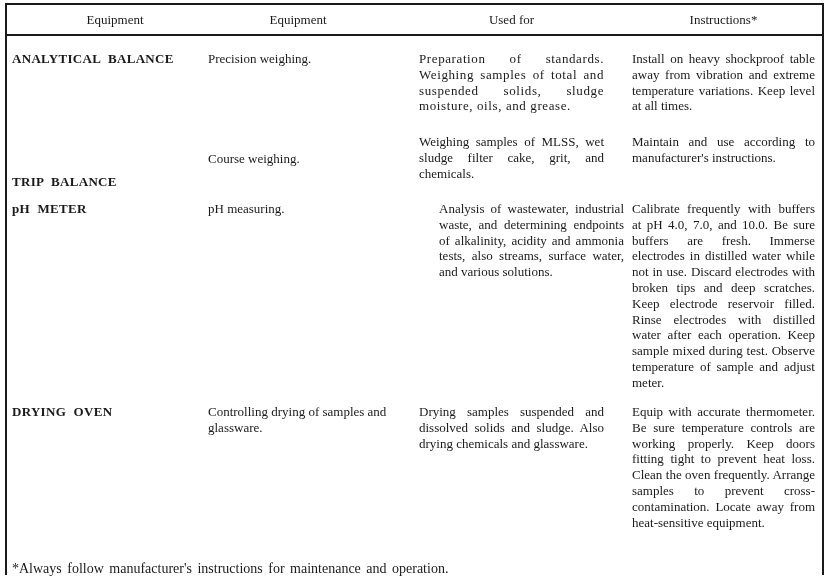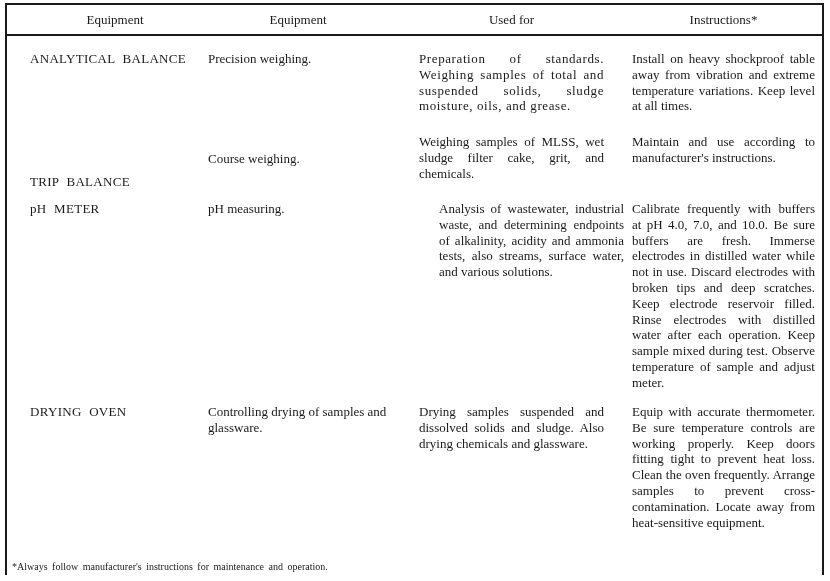--- a/index.html
+++ b/index.html
@@ -41,36 +41,36 @@
       text-align: center;
       font-family: "Liberation Serif", "DejaVu Serif", serif;
       font-size: 13px;
     }
     .cell {
       position: absolute;
       font-family: "Liberation Serif", "DejaVu Serif", serif;
       font-size: 13px;
       line-height: 15.8px;
     }
-    .col-eq  { left: 30px;  width: 190px; letter-spacing: 0.3px; word-spacing: 4px; }
+    .col-eq  { left: 12px;  width: 190px; letter-spacing: 0.3px; word-spacing: 4px; font-weight: bold; }
     .col-fn  { left: 208px; width: 200px; }
     .col-use { left: 419px; width: 185px; text-align: justify; text-align-last: left; }
     .col-ins { left: 632px; width: 183px; text-align: justify; text-align-last: left; }
 
     .h-eq  { left: 20px;  width: 190px; }
     .h-fn  { left: 208px; width: 180px; }
     .h-use { left: 419px; width: 185px; }
     .h-ins { left: 632px; width: 183px; }
 
     .footnote {
       position: absolute;
       left: 12px;
       top: 561px;
       font-family: "Liberation Serif", "DejaVu Serif", serif;
-      font-size: 10px;
+      font-size: 14px;
       word-spacing: 2px;
     }
   </style>
 </head>
 <body>
 
 <div class="frame"></div>
 <div class="header-rule"></div>
 
 <div>

